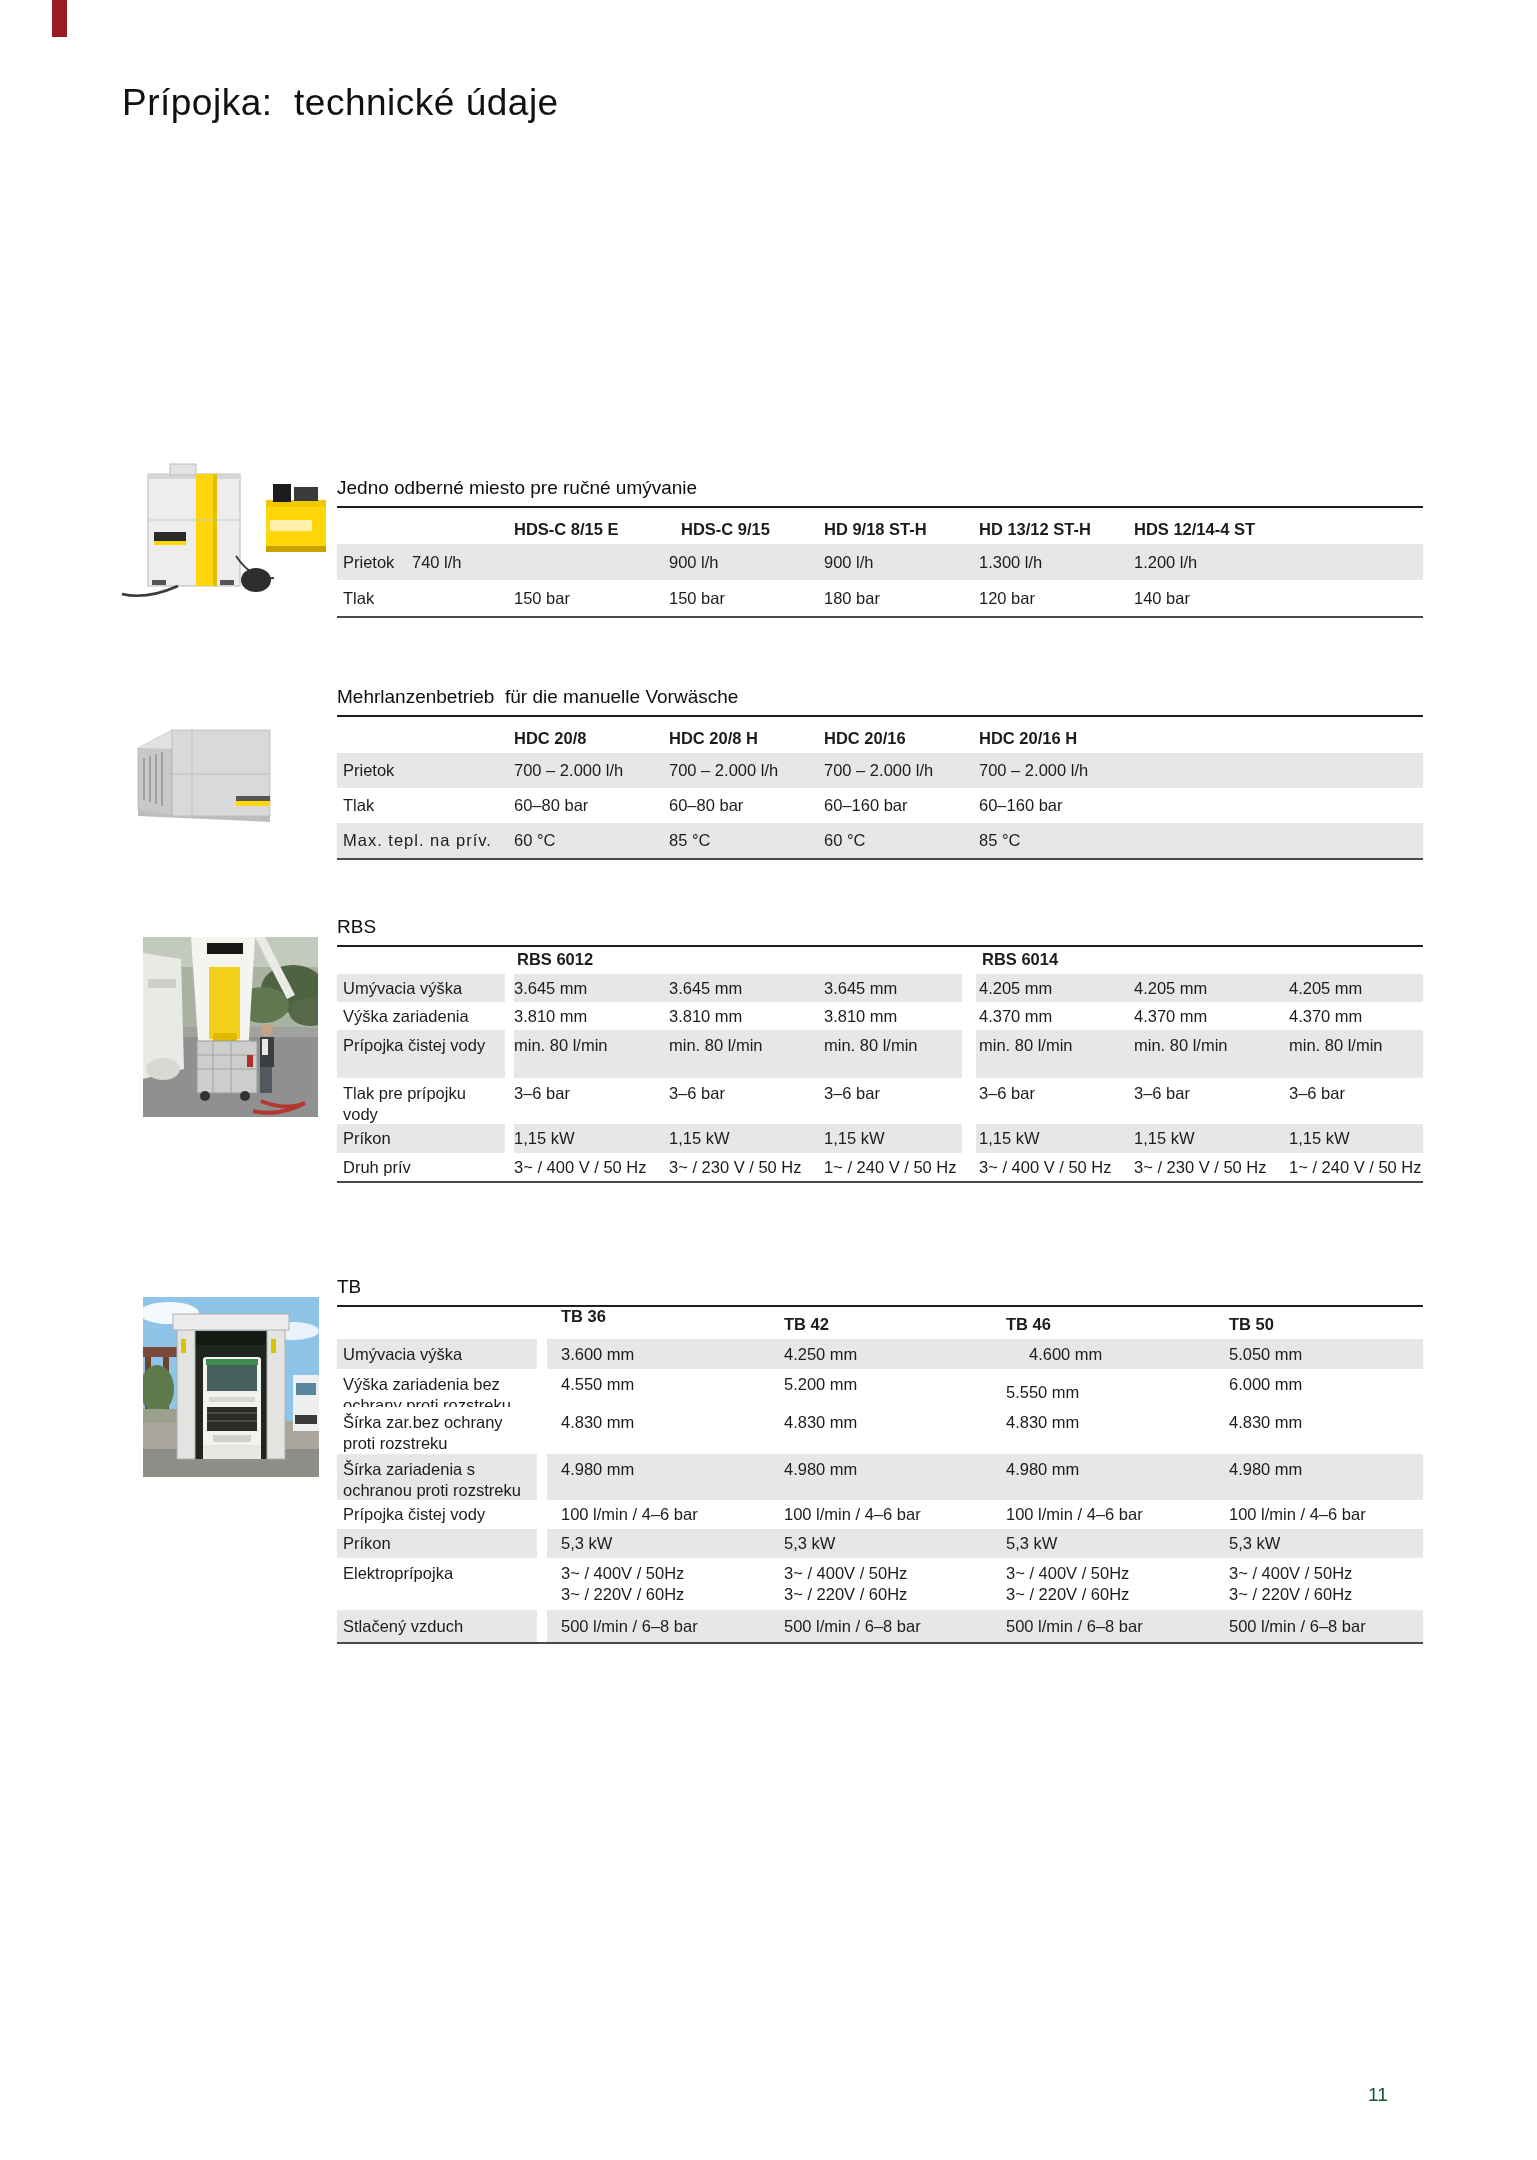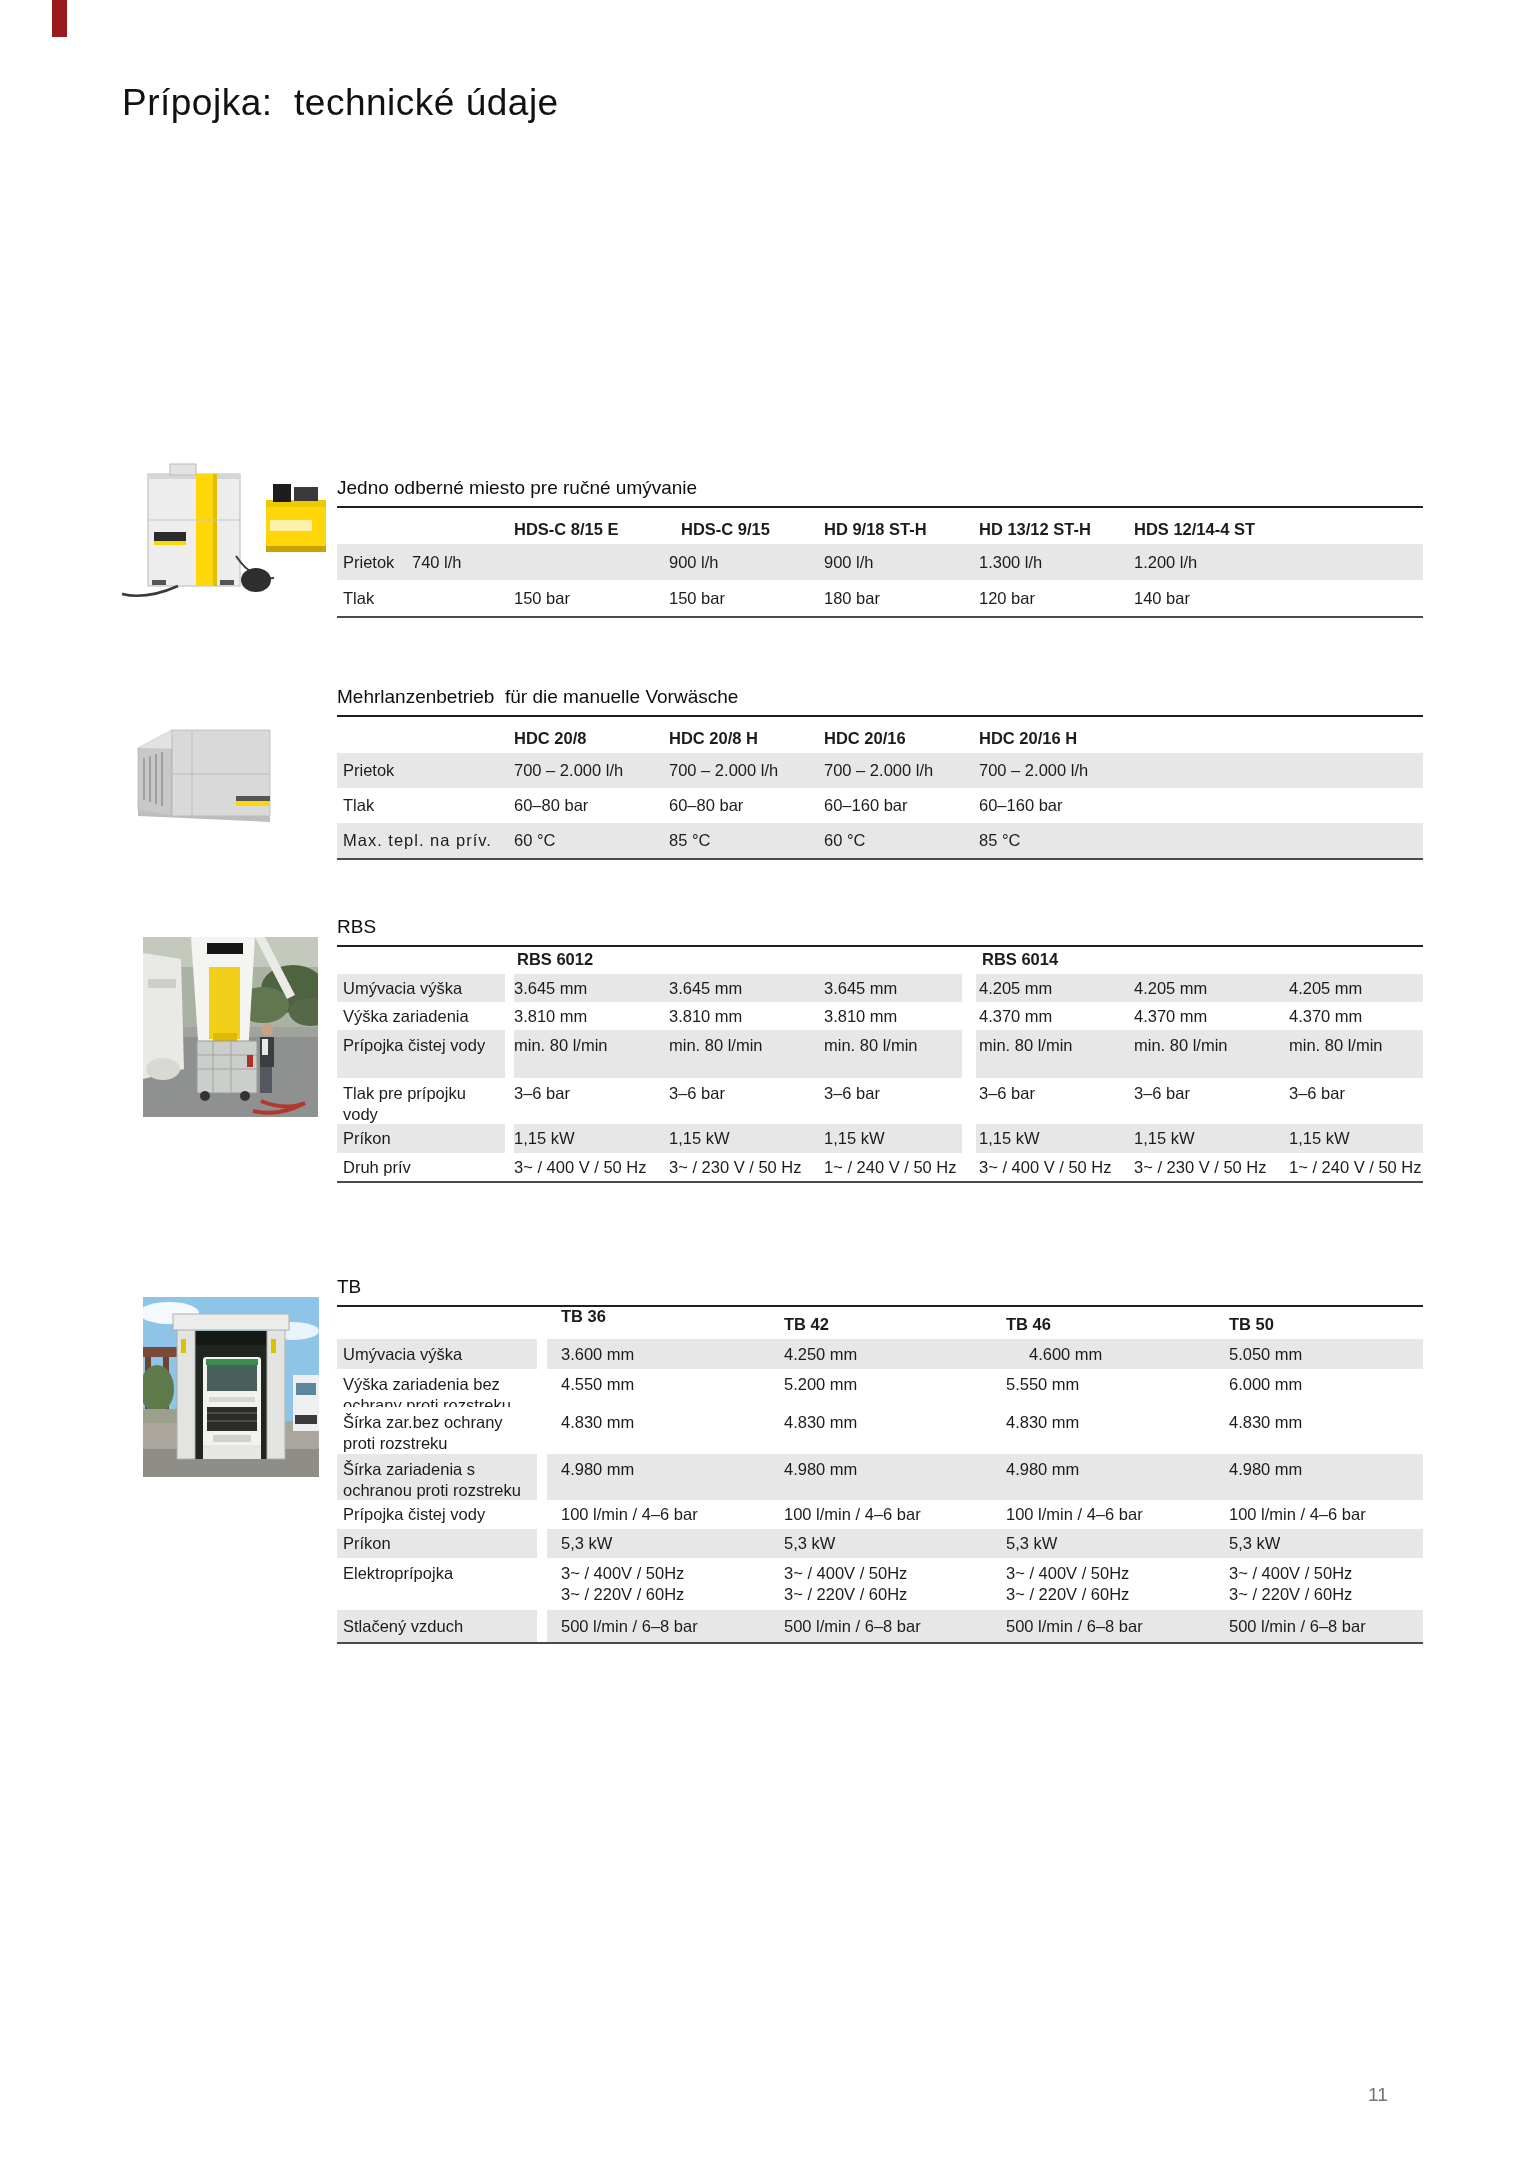--- a/index.html
+++ b/index.html
@@ -1,21 +1,21 @@
 <!DOCTYPE html>
 <html><head>
 <meta charset="utf-8">
 <style>
   html,body{margin:0;padding:0;background:#fff;}
   .page{position:relative;width:1537px;height:2160px;background:#ffffff;overflow:hidden;
         font-family:"Liberation Sans","DejaVu Sans",sans-serif;color:#1c1c1c;}
   .edge-mark{position:absolute;left:52px;top:0;width:15px;height:37px;background:#9a1b1f;}
   .page-title{position:absolute;left:122px;top:82px;font-size:37px;letter-spacing:.5px;
               white-space:pre-wrap;color:#111;}
-  .page-num{position:absolute;left:1368px;top:2084px;font-size:19px;color:#737373;}
+  .page-num{position:absolute;left:1368px;top:2084px;font-size:19px;color:#14532d;}
   .figure{position:absolute;}
   .spec{position:absolute;left:337px;width:1086px;}
   .sec-title{font-size:19px;height:22px;margin-bottom:7px;white-space:pre-wrap;color:#0e0e0e;}
   .rule{height:2px;background:#1f1f1f;}
   .rule-bottom{background:#4a4a4a;}
   .hdr{position:relative;}
   .hd{position:absolute;font-weight:bold;font-size:16.5px;white-space:nowrap;}
   .row{position:relative;overflow:hidden;}
   .bgseg{position:absolute;top:0;bottom:0;background:#e7e7e7;}
   .cell{position:absolute;font-size:16.5px;line-height:21px;white-space:nowrap;}
@@ -288,21 +288,21 @@
         <span class="cell lbl" style="left: 6px; top: 5px; width: 196px;">Umývacia výška</span>
         <span class="cell val" style="left: 224px; top: 5px;">3.600 mm</span>
         <span class="cell val" style="left: 447px; top: 5px;">4.250 mm</span>
         <span class="cell val" style="left: 669px; top: 5px; margin-left: 23px;">4.600 mm</span>
         <span class="cell val" style="left: 892px; top: 5px;">5.050 mm</span>
       </div>
       <div class="row" style="height: 38px;">
         <span class="cell lbl" style="left: 6px; top: 5px; width: 196px;">Výška zariadenia bez ochrany proti rozstreku</span>
         <span class="cell val" style="left: 224px; top: 5px;">4.550 mm</span>
         <span class="cell val" style="left: 447px; top: 5px;">5.200 mm</span>
-        <span class="cell val" style="left: 669px; top: 5px;">5.550 mm</span>
+        <span class="cell val" style="left: 669px; top: 13px;">5.550 mm</span>
         <span class="cell val" style="left: 892px; top: 5px;">6.000 mm</span>
       </div>
       <div class="row" style="height: 47px;">
         <span class="cell lbl" style="left: 6px; top: 5px; width: 196px;">Šírka zar.bez ochrany proti rozstreku</span>
         <span class="cell val" style="left: 224px; top: 5px;">4.830 mm</span>
         <span class="cell val" style="left: 447px; top: 5px;">4.830 mm</span>
         <span class="cell val" style="left: 669px; top: 5px;">4.830 mm</span>
         <span class="cell val" style="left: 892px; top: 5px;">4.830 mm</span>
       </div>
       <div class="row shaded" style="height: 46px;">

